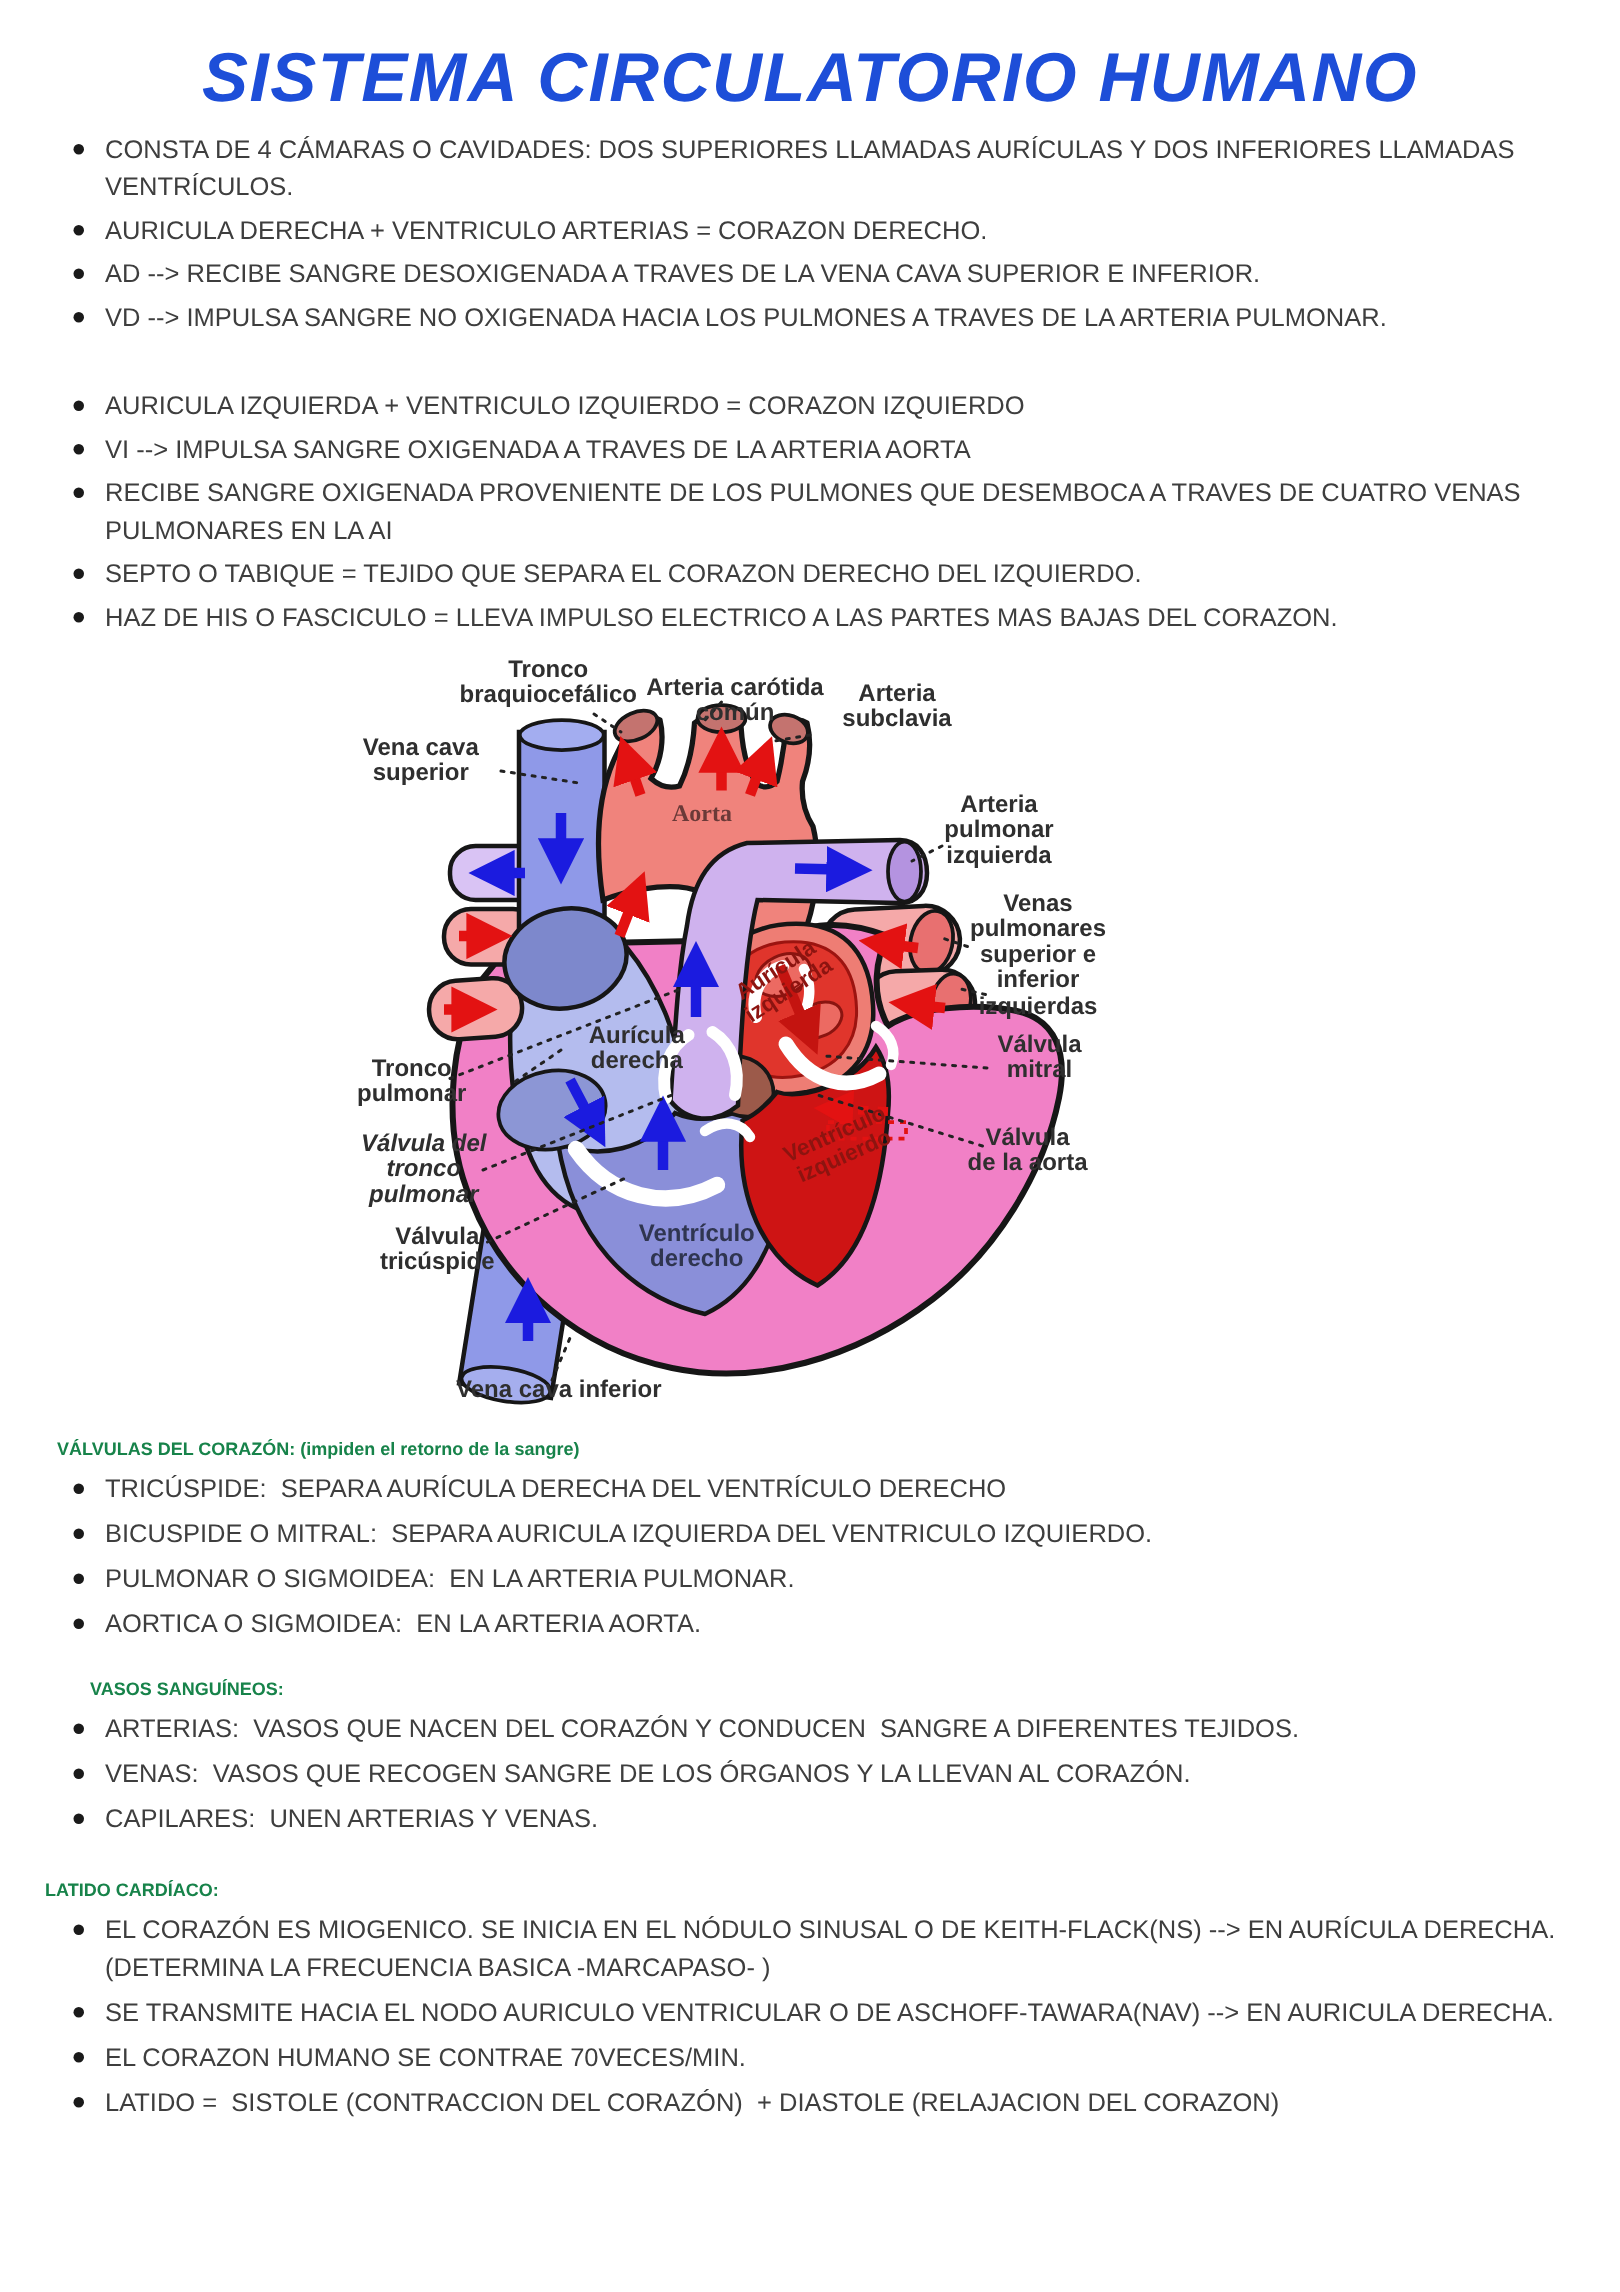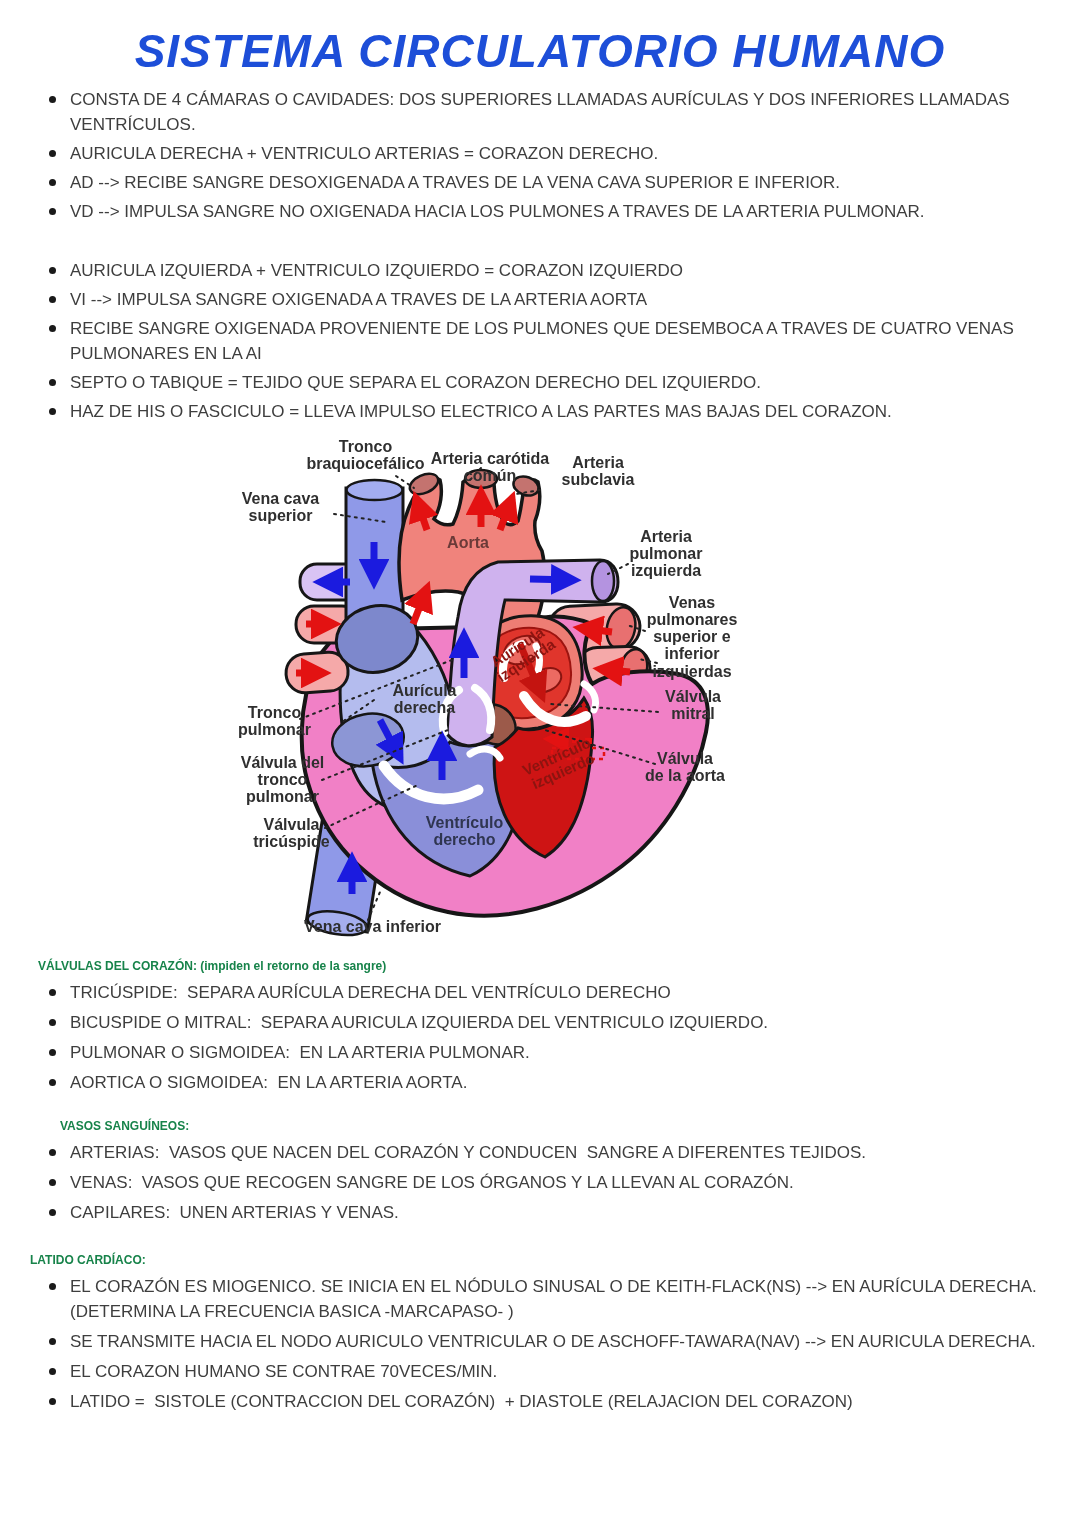--- a/index.html
+++ b/index.html
@@ -16,29 +16,29 @@
 
   
   .diagram{position:relative;width:1080px;height:517px;margin:8px 0 0 0;}
   .diagram svg{position:absolute;left:0;top:0;}
   .dlab{position:absolute;font-size:16px;font-weight:bold;line-height:1.08;color:#2f2f2f;
         text-align:center;white-space:pre-line;}
   .d0{left:288px;top:6px;width:155px;}
   .d1{left:420px;top:18px;width:140px;}
   .d2{left:538px;top:22px;width:120px;}
   .d3{left:228px;top:58px;width:105px;}
-  .d4{left:428px;top:102px;width:80px;color:#6b3a38;}
+  .d4{left:428px;top:102px;width:80px;color:#6b3a38;font-family:Liberation Serif, serif;}
   .d5{left:616px;top:96px;width:100px;}
   .d6{left:636px;top:162px;width:112px;}
   .d7{left:648px;top:256px;width:90px;}
   .d8{left:630px;top:318px;width:110px;}
   .d9{left:462px;top:206px;width:120px;transform:rotate(-33deg);color:#8c1410;font-size:15px;}
   .d10{left:372px;top:250px;width:105px;}
   .d11{left:232px;top:272px;width:85px;}
-  .d12{left:230px;top:322px;width:105px;}
+  .d12{left:230px;top:322px;width:105px;font-style:italic;}
   .d13{left:244px;top:384px;width:95px;}
   .d14{left:412px;top:382px;width:105px;color:#2f3550;}
   .d15{left:500px;top:316px;width:120px;transform:rotate(-24deg);color:#8c1410;font-size:15px;}
   .d16{left:285px;top:486px;width:175px;}
 
   
   section{margin-top:10px;}
   section h2{font-size:12px;font-weight:bold;color:#17834a;margin:0 0 7px 38px;white-space:pre-wrap;}
   section.sec2{margin-top:24px;}
   section.sec2 h2{margin-left:60px;}

